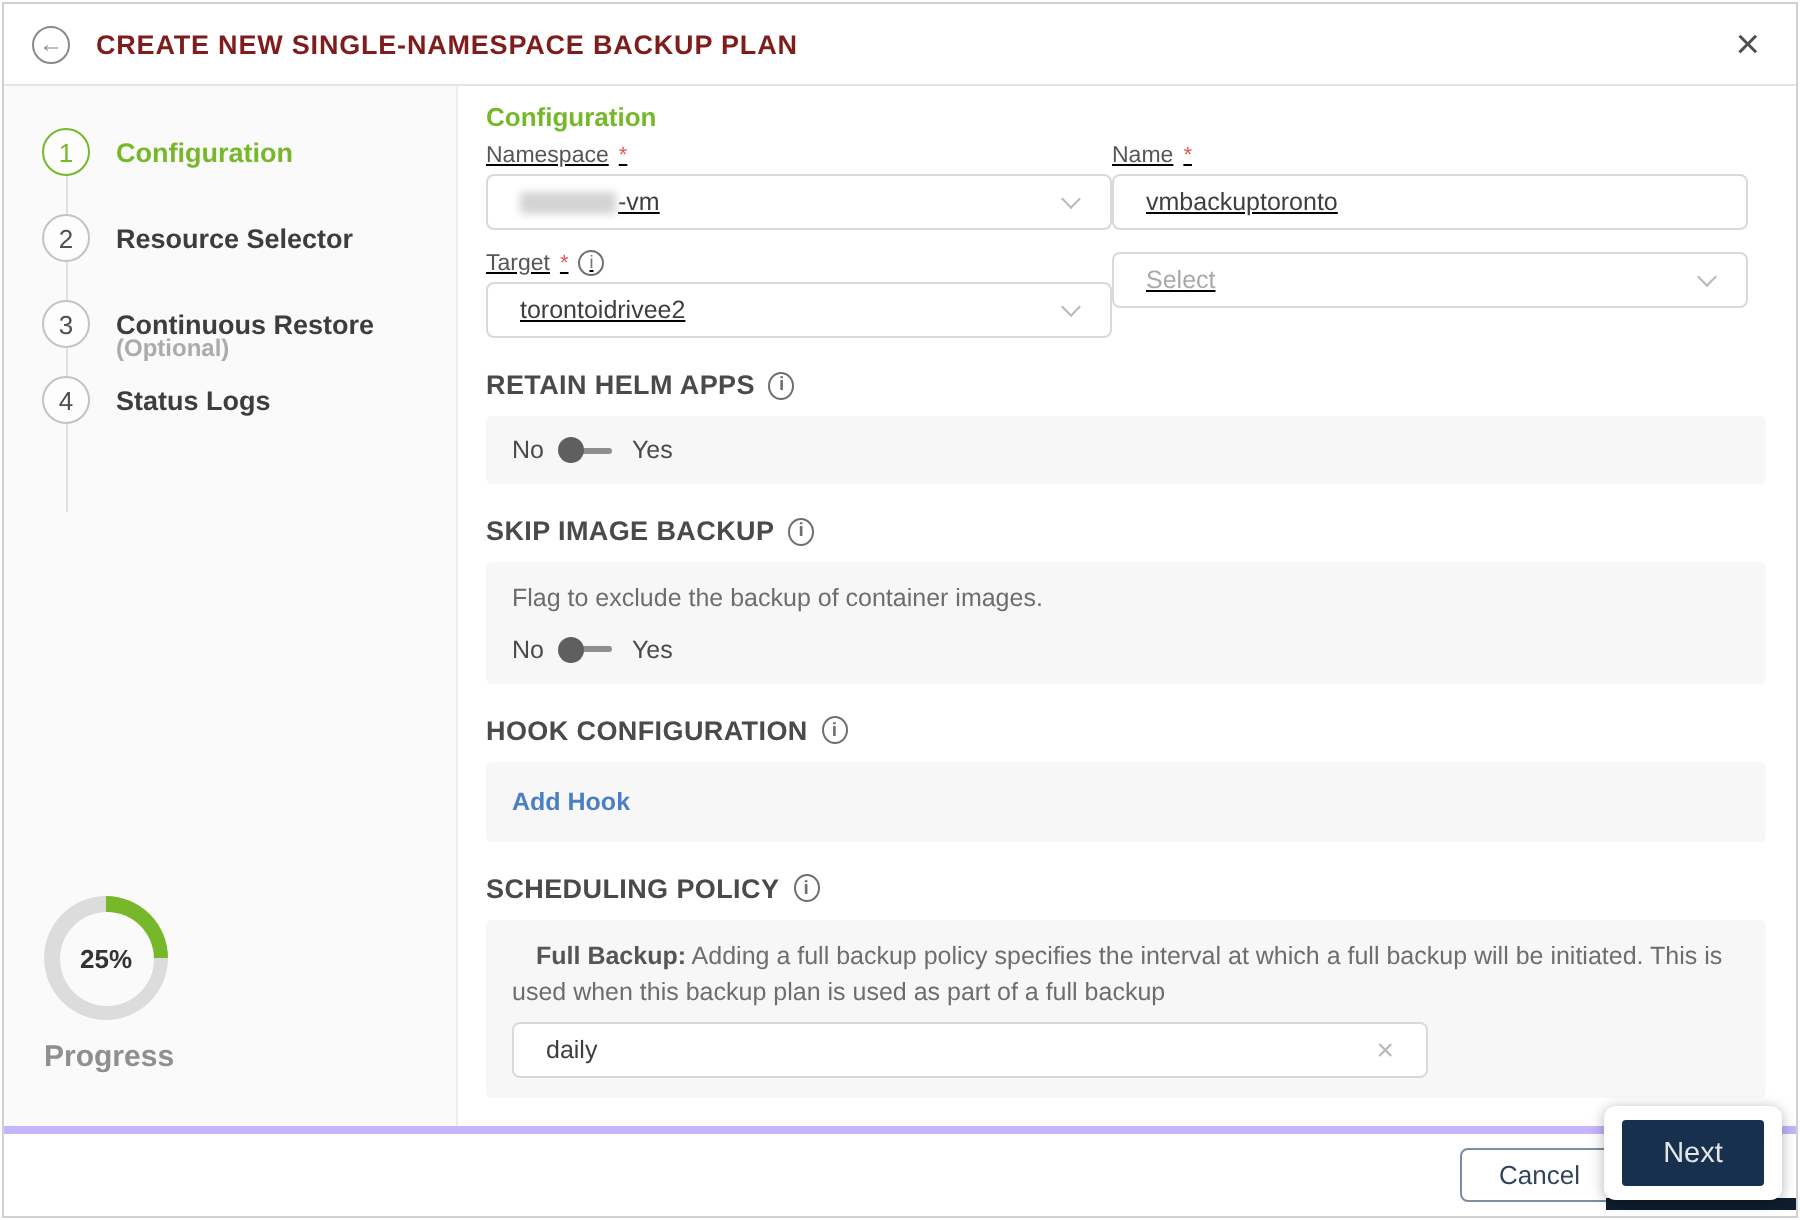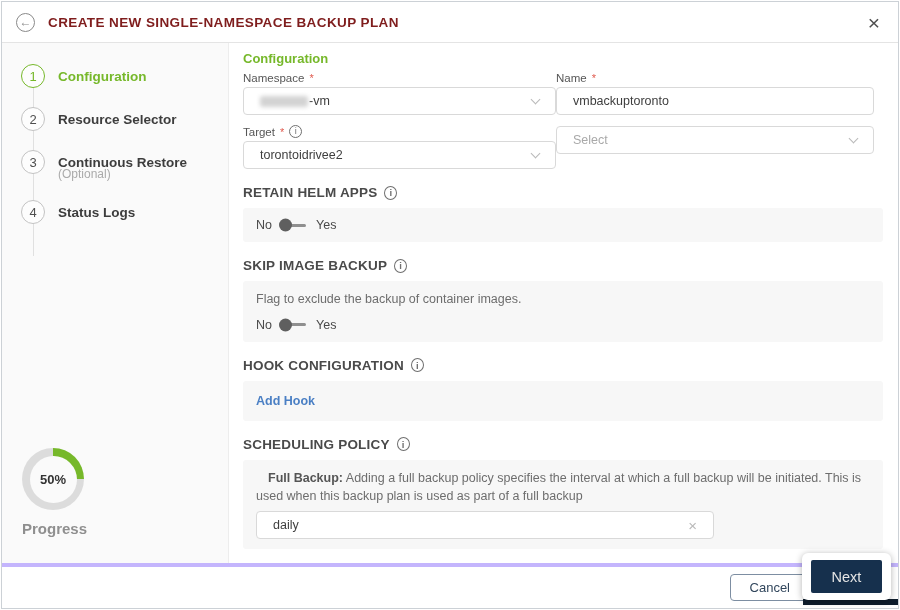--- a/index.html
+++ b/index.html
@@ -50,22 +50,22 @@
   .step{position:relative;display:flex;align-items:center;gap:13px;margin-bottom:19px;cursor:pointer;}
   .step-circle{
     width:24px;height:24px;border-radius:50%;border:1px solid #c3c3c3;background:#fdfdfd;
     display:flex;align-items:center;justify-content:center;
     font-size:13px;color:#4f4f4f;flex:0 0 24px;position:relative;z-index:1;
   }
   .step.active .step-circle{border:1.5px solid var(--green);color:var(--green);}
   .step-label{font-size:13.5px;font-weight:bold;color:#3d3d3d;}
   .step.active .step-label{color:var(--green);}
   .step-sub{
-    font-size:12px;color:#ababab;font-weight:normal;
-    margin:-13px 0 19px 37px;position:relative;z-index:1;
+    font-size:12px;color:#ababab;font-weight:bold;
+    margin:-13px 0 7px 37px;position:relative;z-index:1;
   }
   
   .progress{position:absolute;left:20px;bottom:26px;width:64px;}
   .ring{
     width:62px;height:62px;border-radius:50%;
     background:conic-gradient(var(--green) 0 25%, #dcdcdc 25% 100%);
     display:flex;align-items:center;justify-content:center;
   }
   .ring-inner{
     width:47px;height:47px;border-radius:50%;background:#fafafa;
@@ -74,21 +74,21 @@
   }
   .progress-label{
     margin-top:10px;text-align:center;font-size:15px;font-weight:bold;color:#8f8f8f;
   }
   
   .main{
     position:absolute;top:41px;left:228px;right:0;bottom:45px;
     background:#fff;overflow:hidden;padding:8px 15px 0 13px;
   }
   .section-green{color:var(--green);font-size:13px;font-weight:bold;margin:0 0 6px;}
-  .form-row{display:flex;margin-bottom:11px;}
+  .form-row{display:flex;margin-bottom:11px;text-decoration:underline;}
   .field{display:flex;flex-direction:column;}
   .field.col-l{width:313px;}
   .field.col-r{width:318px;}
   .label{
     font-size:11.5px;color:var(--label);margin-bottom:4px;
     display:flex;align-items:center;gap:5px;height:11px;
   }
   .req{color:#e05a4e;font-size:11px;margin-left:0px;}
   .control{
     height:28px;border:1px solid var(--border);border-radius:4px;background:#fff;
@@ -186,21 +186,21 @@
       <div class="step-sub">(Optional)</div>
 
       <div class="step">
         <div class="step-circle">4</div>
         <div class="step-label">Status Logs</div>
       </div>
     </div>
 
     <div class="progress">
       <div class="ring">
-        <div class="ring-inner">50%</div>
+        <div class="ring-inner">25%</div>
       </div>
       <div class="progress-label">Progress</div>
     </div>
   </div>
 
   <div class="main">
 
     <div class="section-green">Configuration</div>
 
     <div class="form-row">

